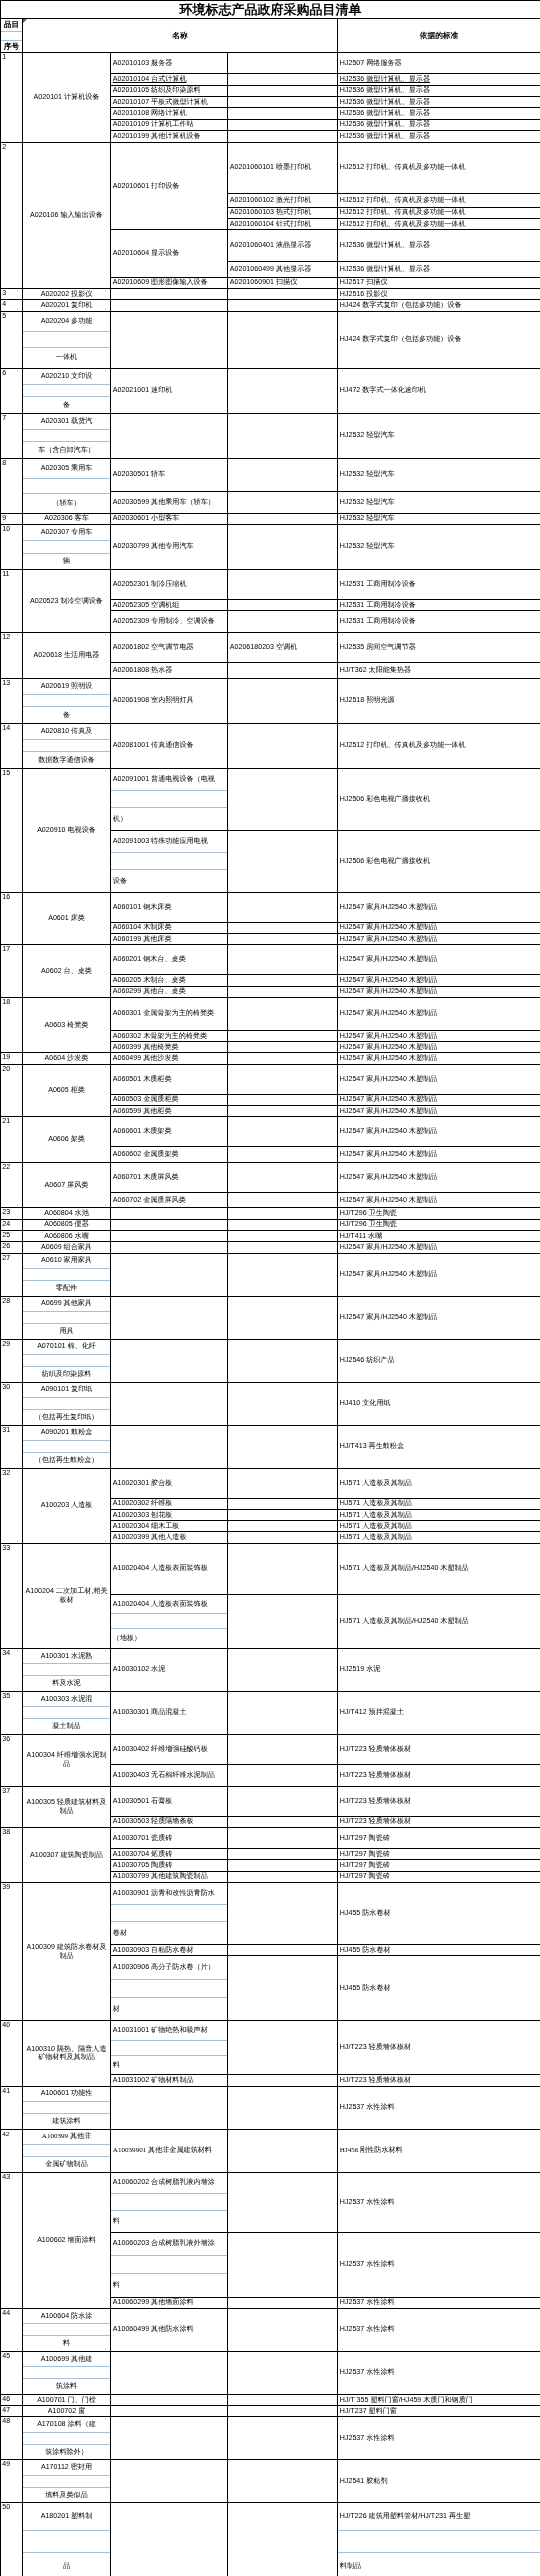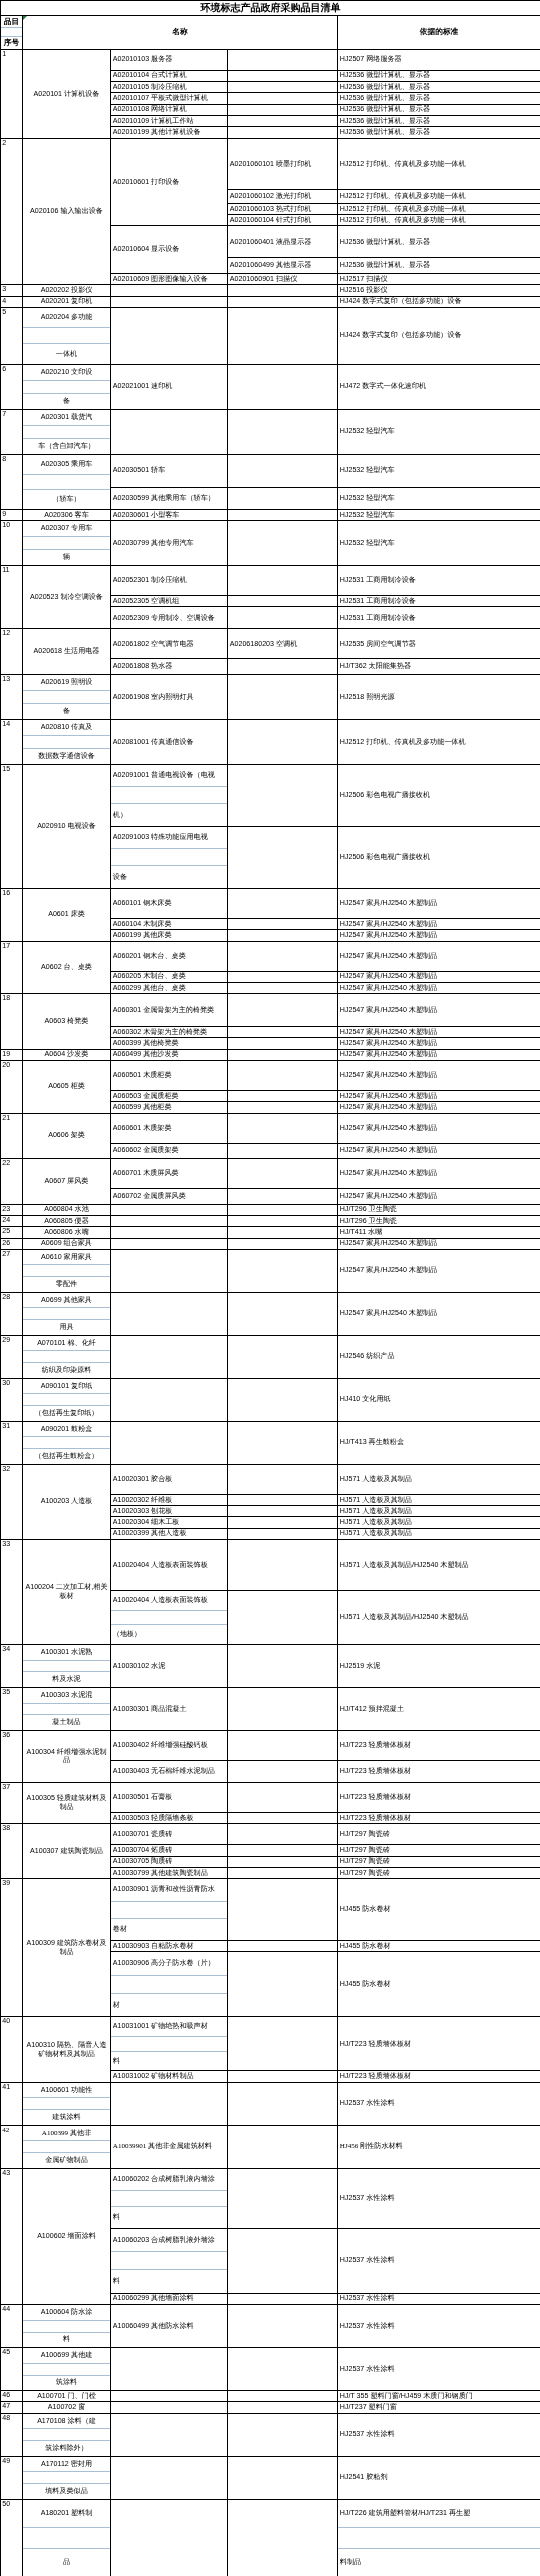--- a/index.html
+++ b/index.html
@@ -1,20 +1,20 @@
 <!DOCTYPE html>
 <html style="font-size:9.5px"><head>
 <meta charset="utf-8">
 <style>
   html,body{margin:0;padding:0;background:#fff;}
   body{width:540px;font-family:"Liberation Sans","DejaVu Sans",sans-serif;color:#000;}
   table{border-collapse:collapse;table-layout:fixed;width:540px;border:1.8px solid #000;}
   td{border:1.2px solid #000;padding:0 1.8px;font-size:7.1px;line-height:1.25;overflow:hidden;word-break:break-all;}
   tr.g td{border-top:1.8px solid #000;}
-  td.title{font-weight:bold;font-size:10px;text-align:center;vertical-align:middle;padding:0.6px 0;}
+  td.title{font-weight:bold;font-size:13px;text-align:center;vertical-align:middle;padding:0.6px 0;}
   td.hdr{font-weight:bold;font-size:7.7px;text-align:center;vertical-align:middle;}
   td.num{vertical-align:top;text-align:left;padding:0 1.2px;}
   td.l2{text-align:center;vertical-align:middle;}
   td.l3,td.l4{text-align:left;vertical-align:middle;}
   td.std{text-align:left;vertical-align:middle;}
   td.empty{vertical-align:middle;}
   td.has-split{position:relative;padding:0;}
   .split{position:absolute;inset:0;display:flex;flex-direction:column;}
   .split .part{flex:1 1 0;display:flex;align-items:center;justify-content:flex-start;padding:0 1.8px;text-align:left;}
   .split.ctr .part{justify-content:center;text-align:center;}
@@ -53,27 +53,27 @@
     </tr>
   </thead>
   <tbody id="tbody">
       <tr class="g" style="height: 21px;">
         <td class="num" rowspan="7">1</td>
         <td class="l2" rowspan="7">A020101 计算机设备</td>
         <td class="l3">A02010103 服务器</td>
         <td class="empty"></td>
         <td class="std">HJ2507 网络服务器</td>
       </tr>
-      <tr style="height: 11.3px;">
+      <tr style="height: 11.3px; text-decoration: underline;">
         <td class="l3">A02010104 台式计算机</td>
         <td class="empty"></td>
         <td class="std">HJ2536 微型计算机、显示器</td>
       </tr>
       <tr style="height: 11.3px;">
-        <td class="l3">A02010105 制冷压缩机</td>
+        <td class="l3">A02010105 纺织及印染原料</td>
         <td class="empty"></td>
         <td class="std">HJ2536 微型计算机、显示器</td>
       </tr>
       <tr style="height: 11.3px;">
         <td class="l3">A02010107 平板式微型计算机</td>
         <td class="empty"></td>
         <td class="std">HJ2536 微型计算机、显示器</td>
       </tr>
       <tr style="height: 11.3px;">
         <td class="l3">A02010108 网络计算机</td>

